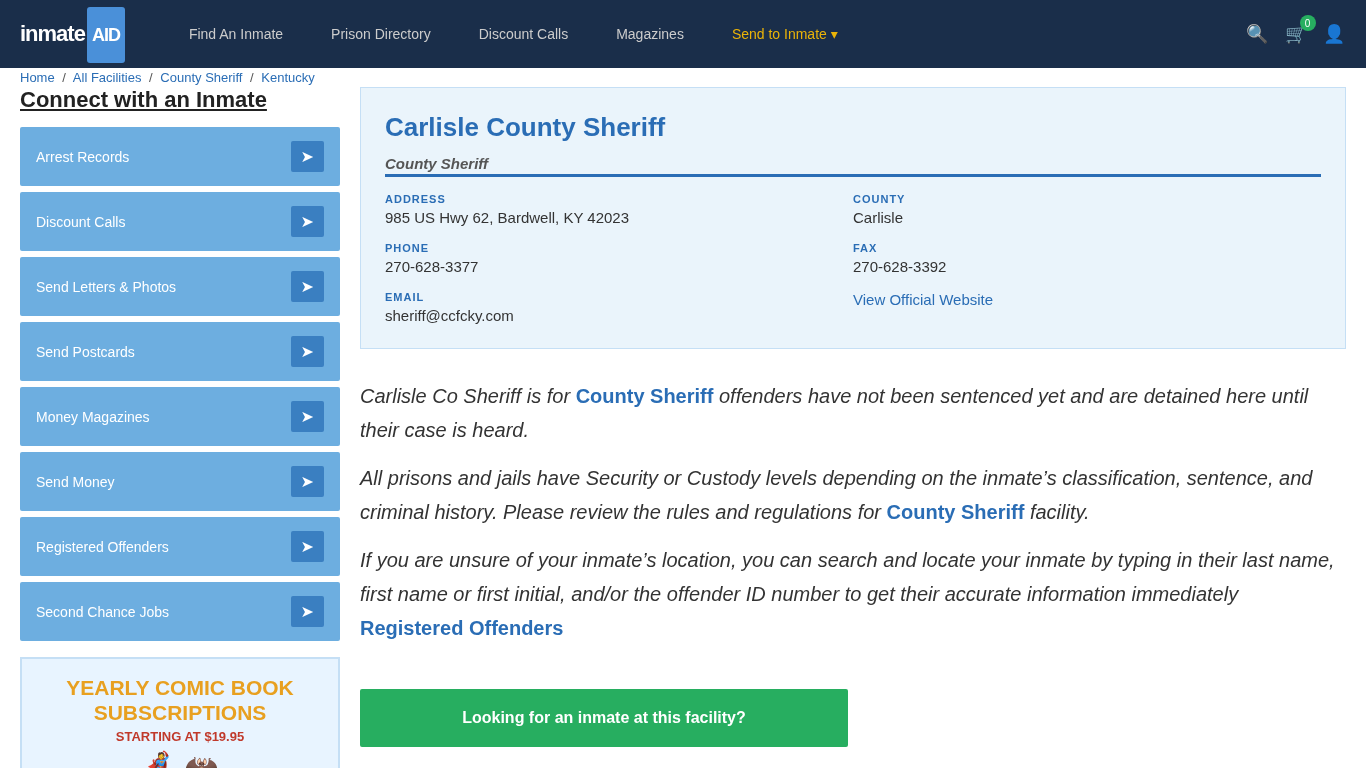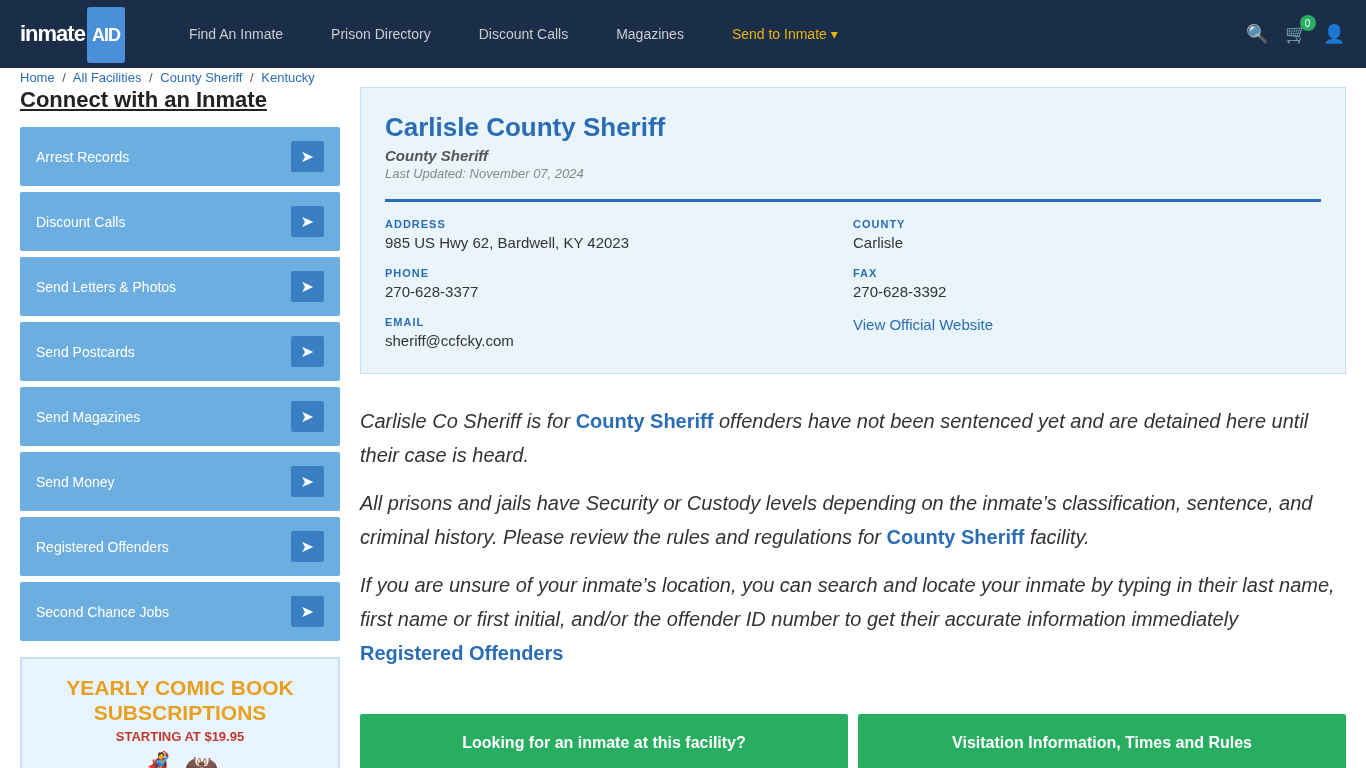--- a/index.html
+++ b/index.html
@@ -173,21 +173,21 @@
     .facility-card {
       background: #eaf4fb;
       border: 1px solid #c5dff5;
       padding: 24px;
       margin-bottom: 20px;
     }
     .facility-name {
       font-size: 26px;
       font-weight: bold;
       color: #2a6db5;
-      margin-bottom: 4px;
+      margin-bottom: 12px;
     }
     .facility-type {
       font-size: 15px;
       font-style: italic;
       color: #555;
       font-weight: bold;
       margin-bottom: 2px;
     }
     .facility-updated {
       font-size: 13px;
@@ -310,21 +310,21 @@
     </div>
     <div class="sidebar-item">
       <span>Send Letters &amp; Photos</span>
       <span class="sidebar-arrow">➤</span>
     </div>
     <div class="sidebar-item">
       <span>Send Postcards</span>
       <span class="sidebar-arrow">➤</span>
     </div>
     <div class="sidebar-item">
-      <span>Send Magazines</span>
+      <span>Money Magazines</span>
       <span class="sidebar-arrow">➤</span>
     </div>
     <div class="sidebar-item">
       <span>Send Money</span>
       <span class="sidebar-arrow">➤</span>
     </div>
     <div class="sidebar-item">
       <span>Registered Offenders</span>
       <span class="sidebar-arrow">➤</span>
     </div>
@@ -342,21 +342,20 @@
       </div>
 
     </div>
   </aside>
 
   <main class="content">
 
     <div class="facility-card">
       <h1 class="facility-name">Carlisle County Sheriff</h1>
       <p class="facility-type">County Sheriff</p>
-      <p class="facility-updated">Last Updated: November 07, 2024</p>
 
       <div class="facility-details">
         <div class="detail-block">
           <div class="detail-label">ADDRESS</div>
           <div class="detail-value">985 US Hwy 62, Bardwell, KY 42023</div>
         </div>
         <div class="detail-block">
           <div class="detail-label">COUNTY</div>
           <div class="detail-value">Carlisle</div>
         </div>
@@ -385,17 +384,16 @@
       <p>
         <span>All prisons and jails have Security or Custody levels depending on the inmate’s classification, sentence, and criminal history. Please review the rules and regulations for </span><a class="desc-bold-link" href="#">County Sheriff</a><span> facility.</span>
       </p>
       <p>
         <span>If you are unsure of your inmate’s location, you can search and locate your inmate by typing in their last name, first name or first initial, and/or the offender ID number to get their accurate information immediately </span><a class="desc-bold-link" href="#">Registered Offenders</a>
       </p>
     </div>
 
     <div class="bottom-buttons">
       <button class="btn-green">Looking for an inmate at this facility?</button>
-      <button class="btn-green">Visitation Information, Times and Rules</button>
     </div>
 
   </main>
 </div>
 
 </body></html>

